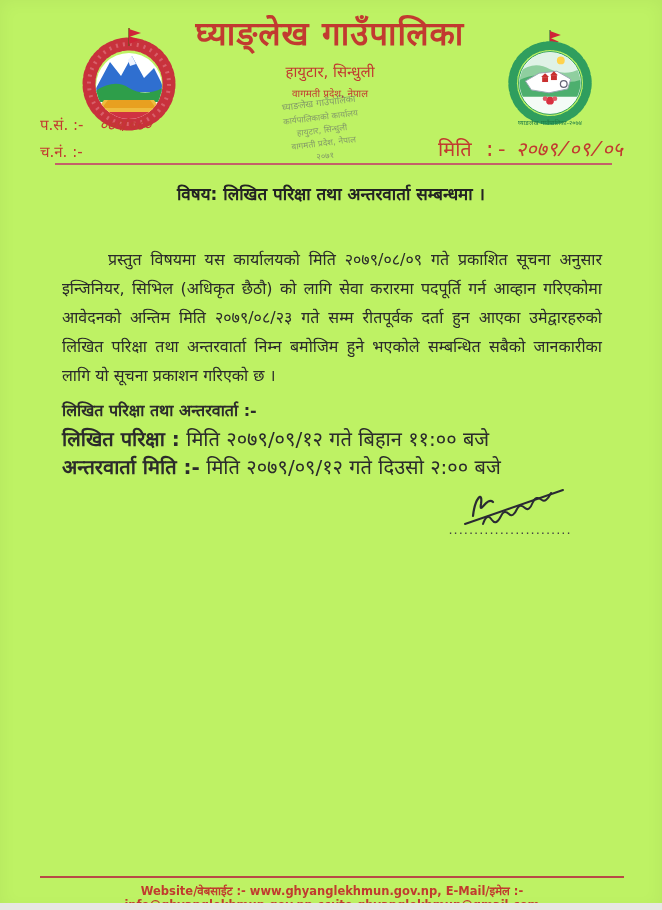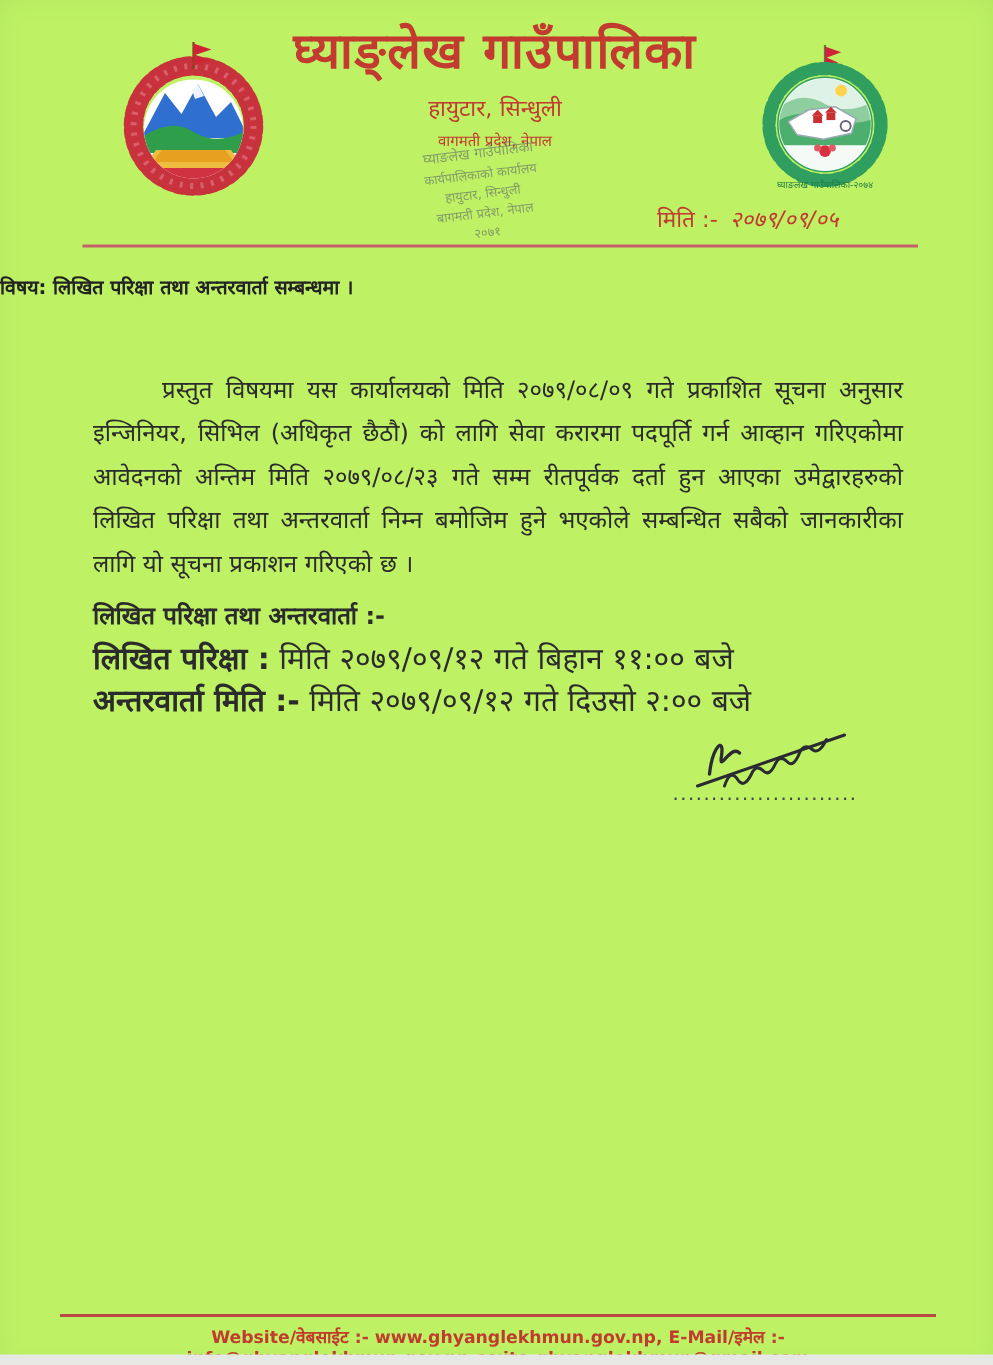--- a/index.html
+++ b/index.html
@@ -27,28 +27,28 @@
     position:absolute;left:252px;top:96px;width:140px;
     transform:rotate(-7deg);
     color:rgba(84,84,108,0.55);
     font-size:8.5px;text-align:center;line-height:1.55;
     pointer-events:none;
   }
   .stamp .big{font-size:9.5px;}
 
   .ref-block{position:absolute;left:40px;top:112px;color:#c23a30;font-size:15px;line-height:27px;}
   .ref-block .val{margin-left:16px;font-style:italic;}
-  .date-block{position:absolute;left:438px;top:135px;color:#c23a30;font-size:15px;}
+  .date-block{position:absolute;left:438px;top:135px;color:#c23a30;font-size:20px;font-family:Liberation Mono, monospace;}
   .date-block .val{margin-left:8px;font-style:italic;}
 
   .header-rule{position:absolute;left:55px;top:163px;width:557px;height:2px;background:#c4606a;}
 
   
-  .subject{position:absolute;left:0;right:0;top:182px;
-    font-size:13px;font-weight:bold;color:#232323;}
+  .subject{position:absolute;left:0;right:0;top:182px;text-align:center;
+    font-size:17px;font-weight:bold;color:#232323;}
 
   .body-flow{position:absolute;left:62px;top:245px;width:540px;color:#2b2b2b;}
   .para{font-size:16px;line-height:29px;text-align:justify;text-indent:46px;margin:0;}
   .sec-head{font-size:16px;font-weight:bold;margin-top:7px;line-height:28px;}
   .detail-line{font-size:20px;line-height:28px;}
   .detail-line .lbl{font-weight:bold;}
   .detail-line.all-bold{font-weight:bold;}
 
   
   .sig-block{position:absolute;left:410px;top:482px;width:200px;text-align:center;color:#222;}
@@ -125,20 +125,28 @@
   </div>
 
   <div class="stamp">
     <div class="big">घ्याङलेख गाउँपालिका</div>
     <div>कार्यपालिकाको कार्यालय</div>
     <div>हायुटार, सिन्धुली</div>
     <div>बागमती प्रदेश, नेपाल</div>
     <div>२०७१</div>
   </div>
 
+  <div class="ref-block">
+    <div>
+      <span>प.सं. :-</span><span class="val">०७९/०८०</span>
+    </div>
+    <div>
+      <span>च.नं. :-</span>
+    </div>
+  </div>
   <div class="date-block">
     <span>मिति :-</span><span class="val">२०७९/०९/०५</span>
   </div>
 
   <div class="header-rule"></div>
 
   <div class="subject">विषय: लिखित परिक्षा तथा अन्तरवार्ता सम्बन्धमा ।</div>
 
   <div class="body-flow">
     <p class="para">प्रस्तुत विषयमा यस कार्यालयको मिति २०७९/०८/०९ गते प्रकाशित सूचना अनुसार इन्जिनियर, सिभिल (अधिकृत छैठौ) को लागि सेवा करारमा पदपूर्ति गर्न आव्हान गरिएकोमा आवेदनको अन्तिम मिति २०७९/०८/२३ गते सम्म रीतपूर्वक दर्ता हुन आएका उमेद्वारहरुको लिखित परिक्षा तथा अन्तरवार्ता निम्न बमोजिम हुने भएकोले सम्बन्धित सबैको जानकारीका लागि यो सूचना प्रकाशन गरिएको छ ।</p>

